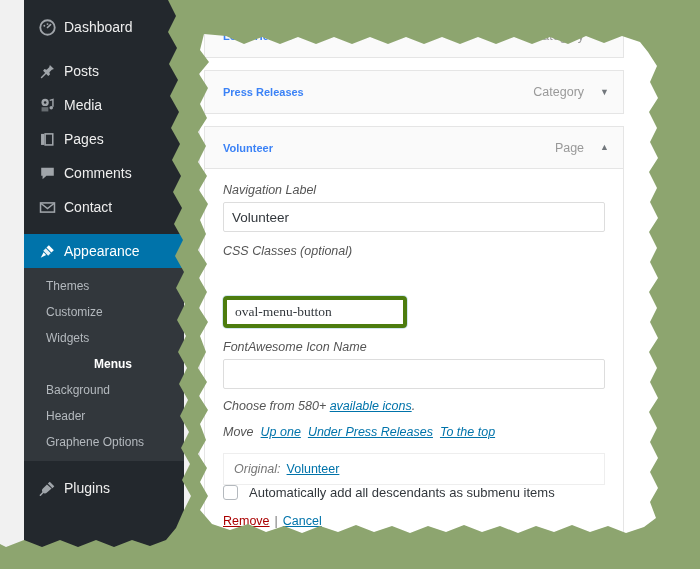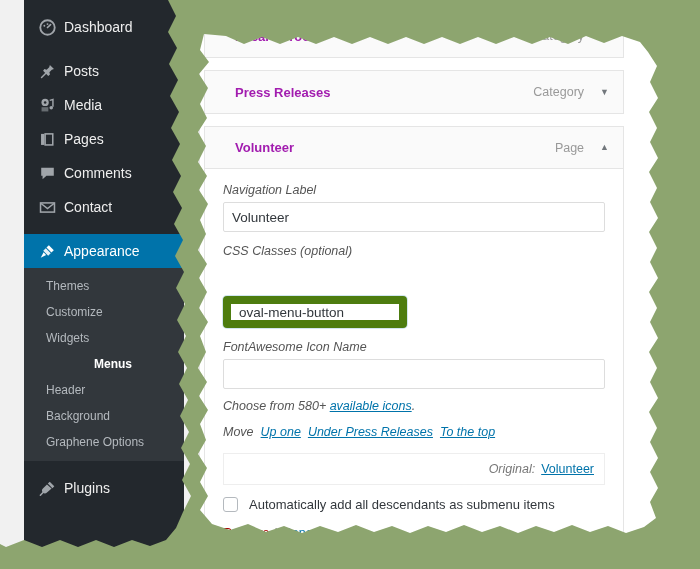--- a/index.html
+++ b/index.html
@@ -67,58 +67,57 @@
   .menu-list { position: absolute; left: 44px; top: 0; width: 420px; }
 
   .mi-box { background: #fff; border: 1px solid #e5e5e5; margin-bottom: 12px; }
   .mi-head {
     display: flex; align-items: center;
     height: 42px; padding: 0 14px 0 18px;
     background: #fafafa;
     cursor: pointer;
   }
   .mi-box.open > .mi-head { background: #fafafa; border-bottom: 1px solid #e5e5e5; }
-  .mi-title { font-size: 13px; font-weight: bold; color: #a21caf; flex: 1; margin-left: 12px; }
+  .mi-title { font-size: 11px; font-weight: bold; color: #3b82f6; flex: 1; }
   .mi-type { font-size: 12.5px; color: #999; margin-right: 16px; }
   .mi-arrow { font-size: 9px; color: #72777c; line-height: 1; }
 
   .mi-body { padding: 14px 18px 14px 18px; background: #fff; }
   .fld { margin-bottom: 12px; }
   .fld-lab {
     display: block; font-style: italic; font-size: 12.5px;
     color: #555; margin-bottom: 5px;
   }
   .fld-in {
     display: block; width: 100%; height: 30px;
     border: 1px solid #ddd; border-radius: 2px;
     padding: 0 8px; font-size: 13.5px; color: #32373c;
     font-family: "Liberation Sans", sans-serif;
     background: #fff; outline: none;
   }
   .fld-in.mono {
     width: 184px; height: 32px;
-    border: 8px solid #4d7c0f; border-radius: 4px;
-    font-family: Liberation Sans, sans-serif; font-size: 13.5px;
+    border: 4px solid #4d7c0f; border-radius: 4px;
+    font-family: Liberation Serif, serif; font-size: 13.5px;
     box-shadow: 0 0 0 1px rgba(0,115,170,.18);
     margin-top: 38px;
   }
   .hint {
     font-style: italic; font-size: 12.5px; color: #555;
     margin: -2px 0 12px 0;
   }
   .mv-row { font-style: italic; font-size: 12.5px; color: #555; margin-bottom: 14px; }
   .mv-row .lnk { margin-left: 7px; }
   a.lnk { color: #0073aa; text-decoration: underline; cursor: pointer; }
   a.lnk.red { color: #a00; margin-top: 32px; }
 
   .orig-box {
     border: 1px solid #eee; background: #fff;
     padding: 8px 10px; font-size: 12.5px;
-    margin-bottom: 12px;
-    text-align: right;
+    margin-bottom: 0;
   }
   .orig-box .olab { font-style: italic; color: #777; margin-right: 6px; }
 
   .chk-row { display: flex; align-items: center; margin-bottom: 14px; }
   .chk {
     width: 15px; height: 15px; flex: 0 0 15px;
     border: 1px solid #b4b9be; border-radius: 3px;
     background: #fff; cursor: pointer;
   }
   .chk-lab { font-size: 13px; color: #32373c; margin-left: 11px; }
@@ -295,22 +294,22 @@
           </svg>
       </span>
       <span class="mi-lab">Appearance</span>
     </div>
 
     <div class="submenu">
       <span class="sub-item">Themes</span>
       <span class="sub-item">Customize</span>
       <span class="sub-item">Widgets</span>
       <span class="sub-item current">Menus</span>
+      <span class="sub-item">Background</span>
       <span class="sub-item">Header</span>
-      <span class="sub-item">Background</span>
       <span class="sub-item">Graphene Options</span>
     </div>
 
     <div class="menu-spacer"></div>
 
     <div class="menu-top">
       <span class="mi-ico">
         <svg width="17" height="17" viewBox="0 0 20 20">
             <path d="M12.6 2 L10.4 4.2 L15.8 9.6 L18 7.4 Z" fill="#a0a5aa"></path>
             <path d="M9.4 5.2 L4.6 10 a3.4 3.4 0 0 0 0 4.8 a3.4 3.4 0 0 0 4.8 0 L14.8 10 Z" fill="#a0a5aa"></path>

